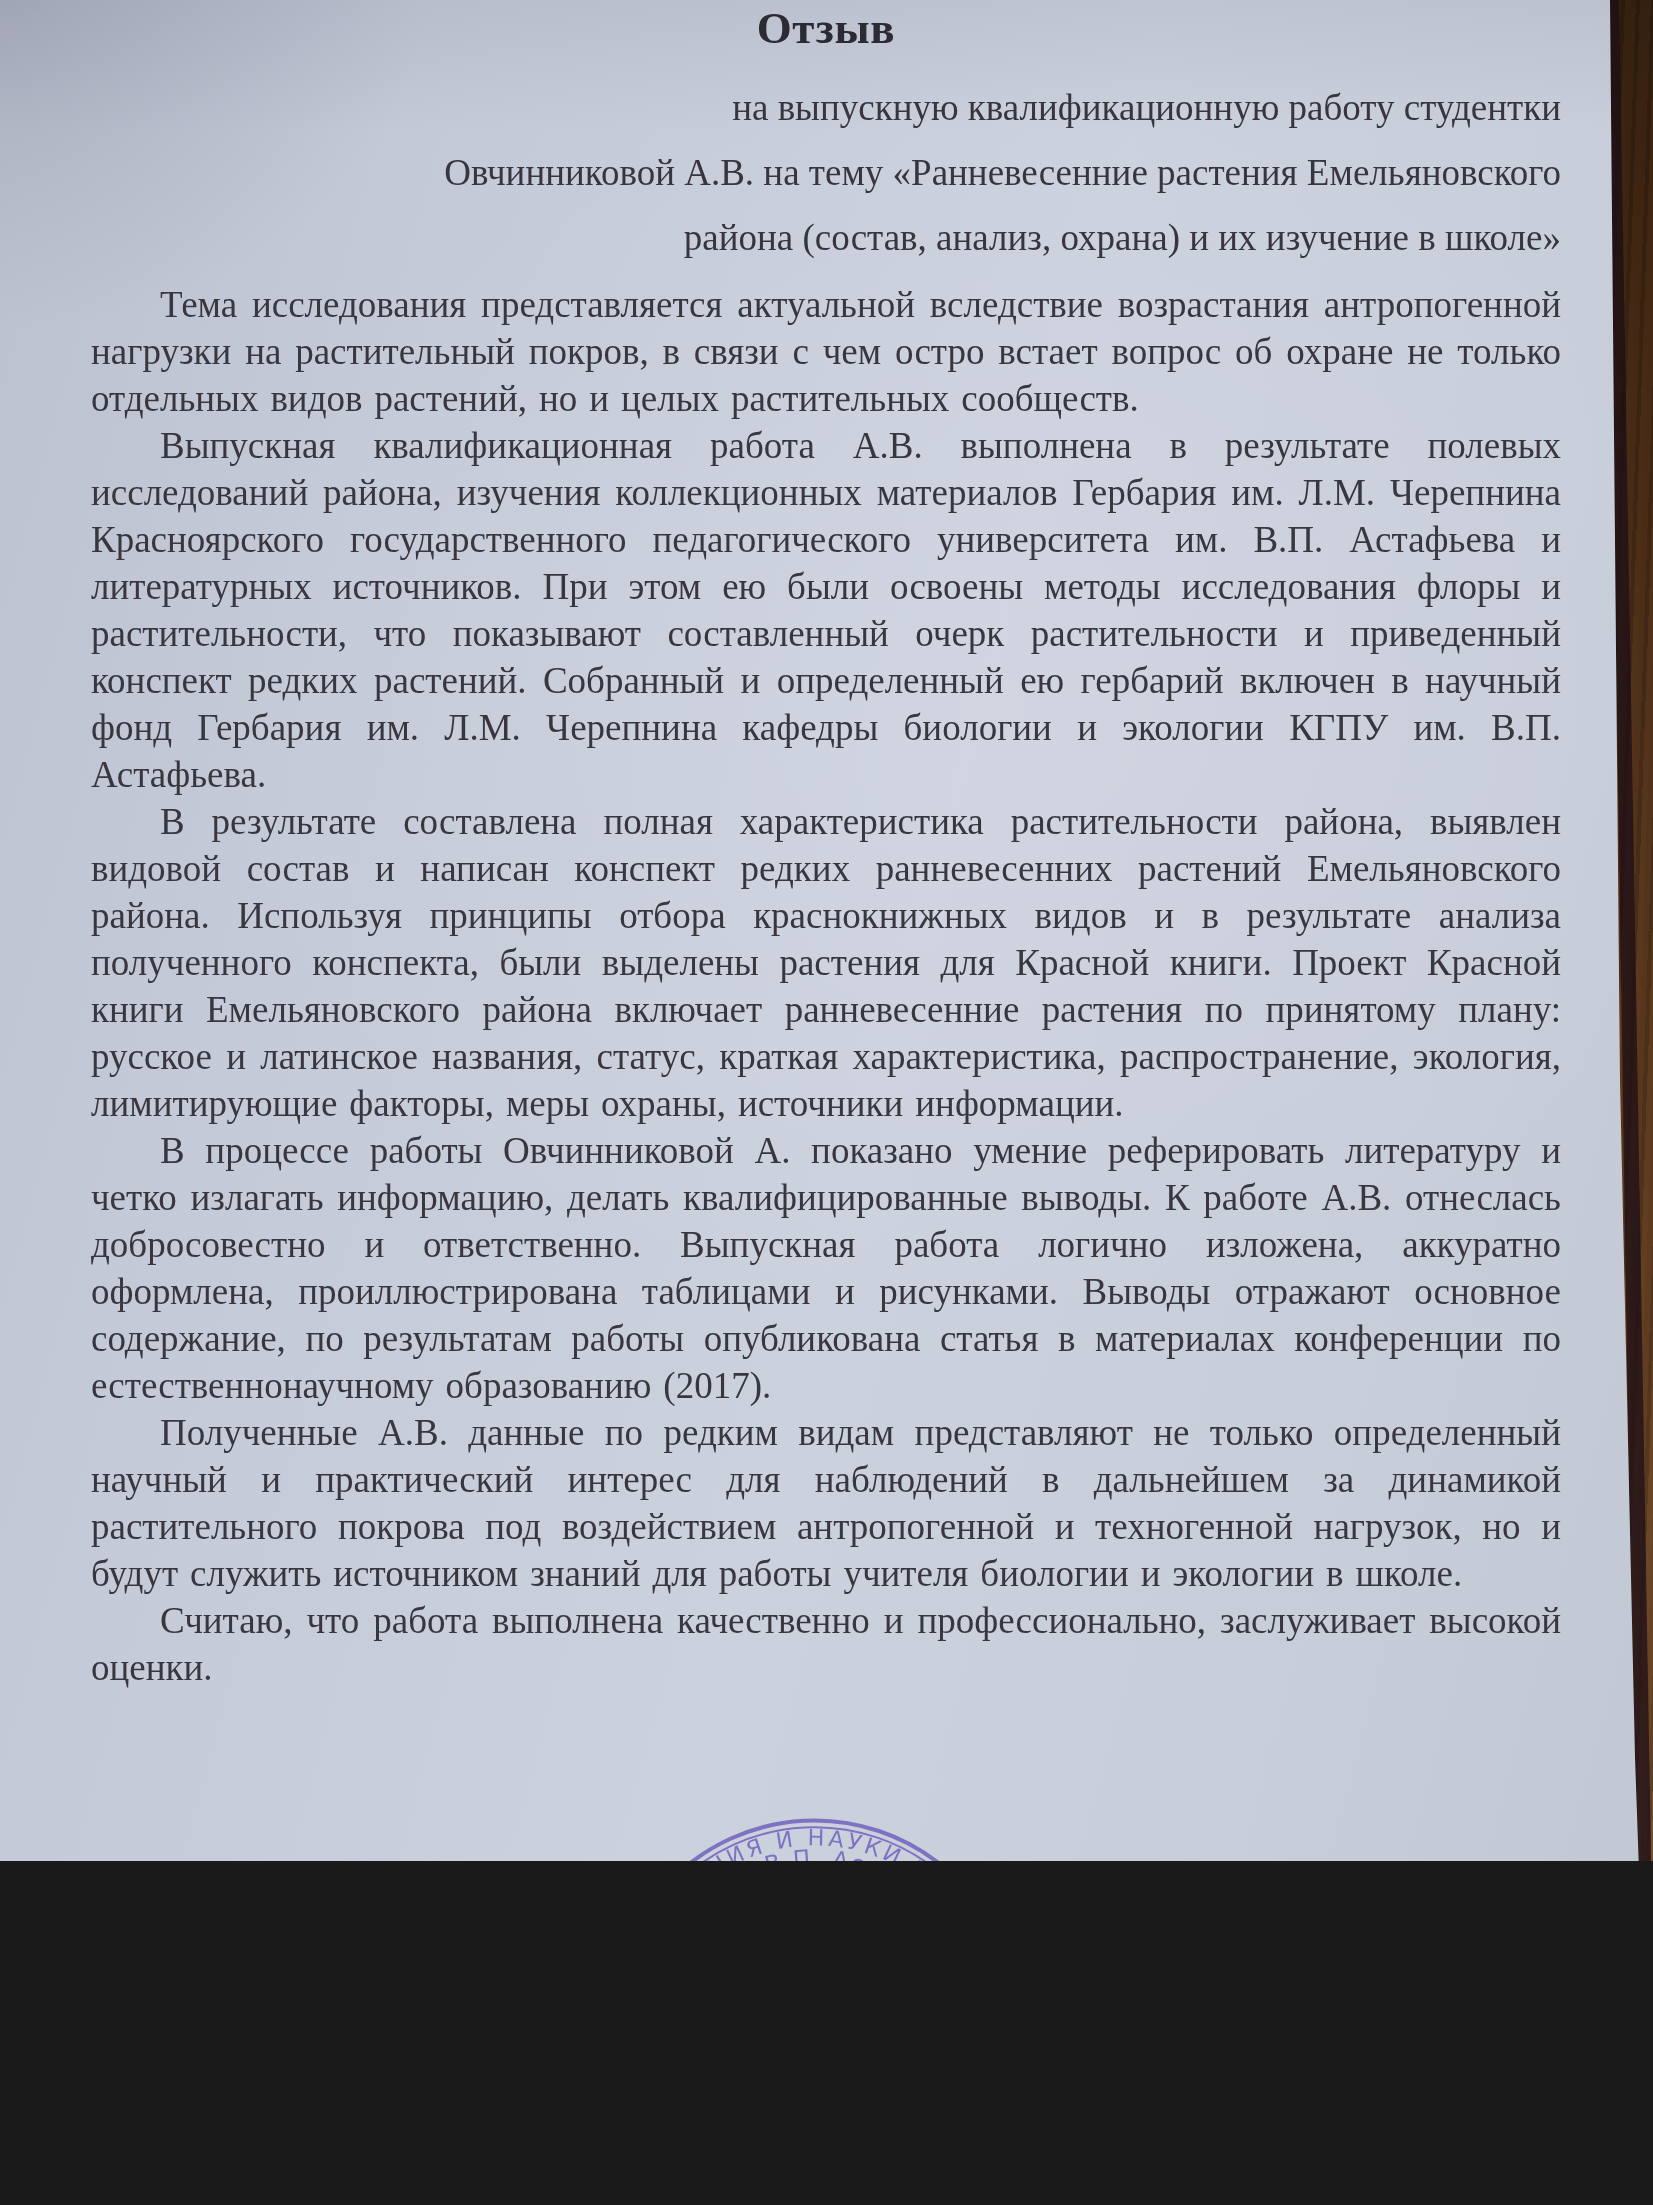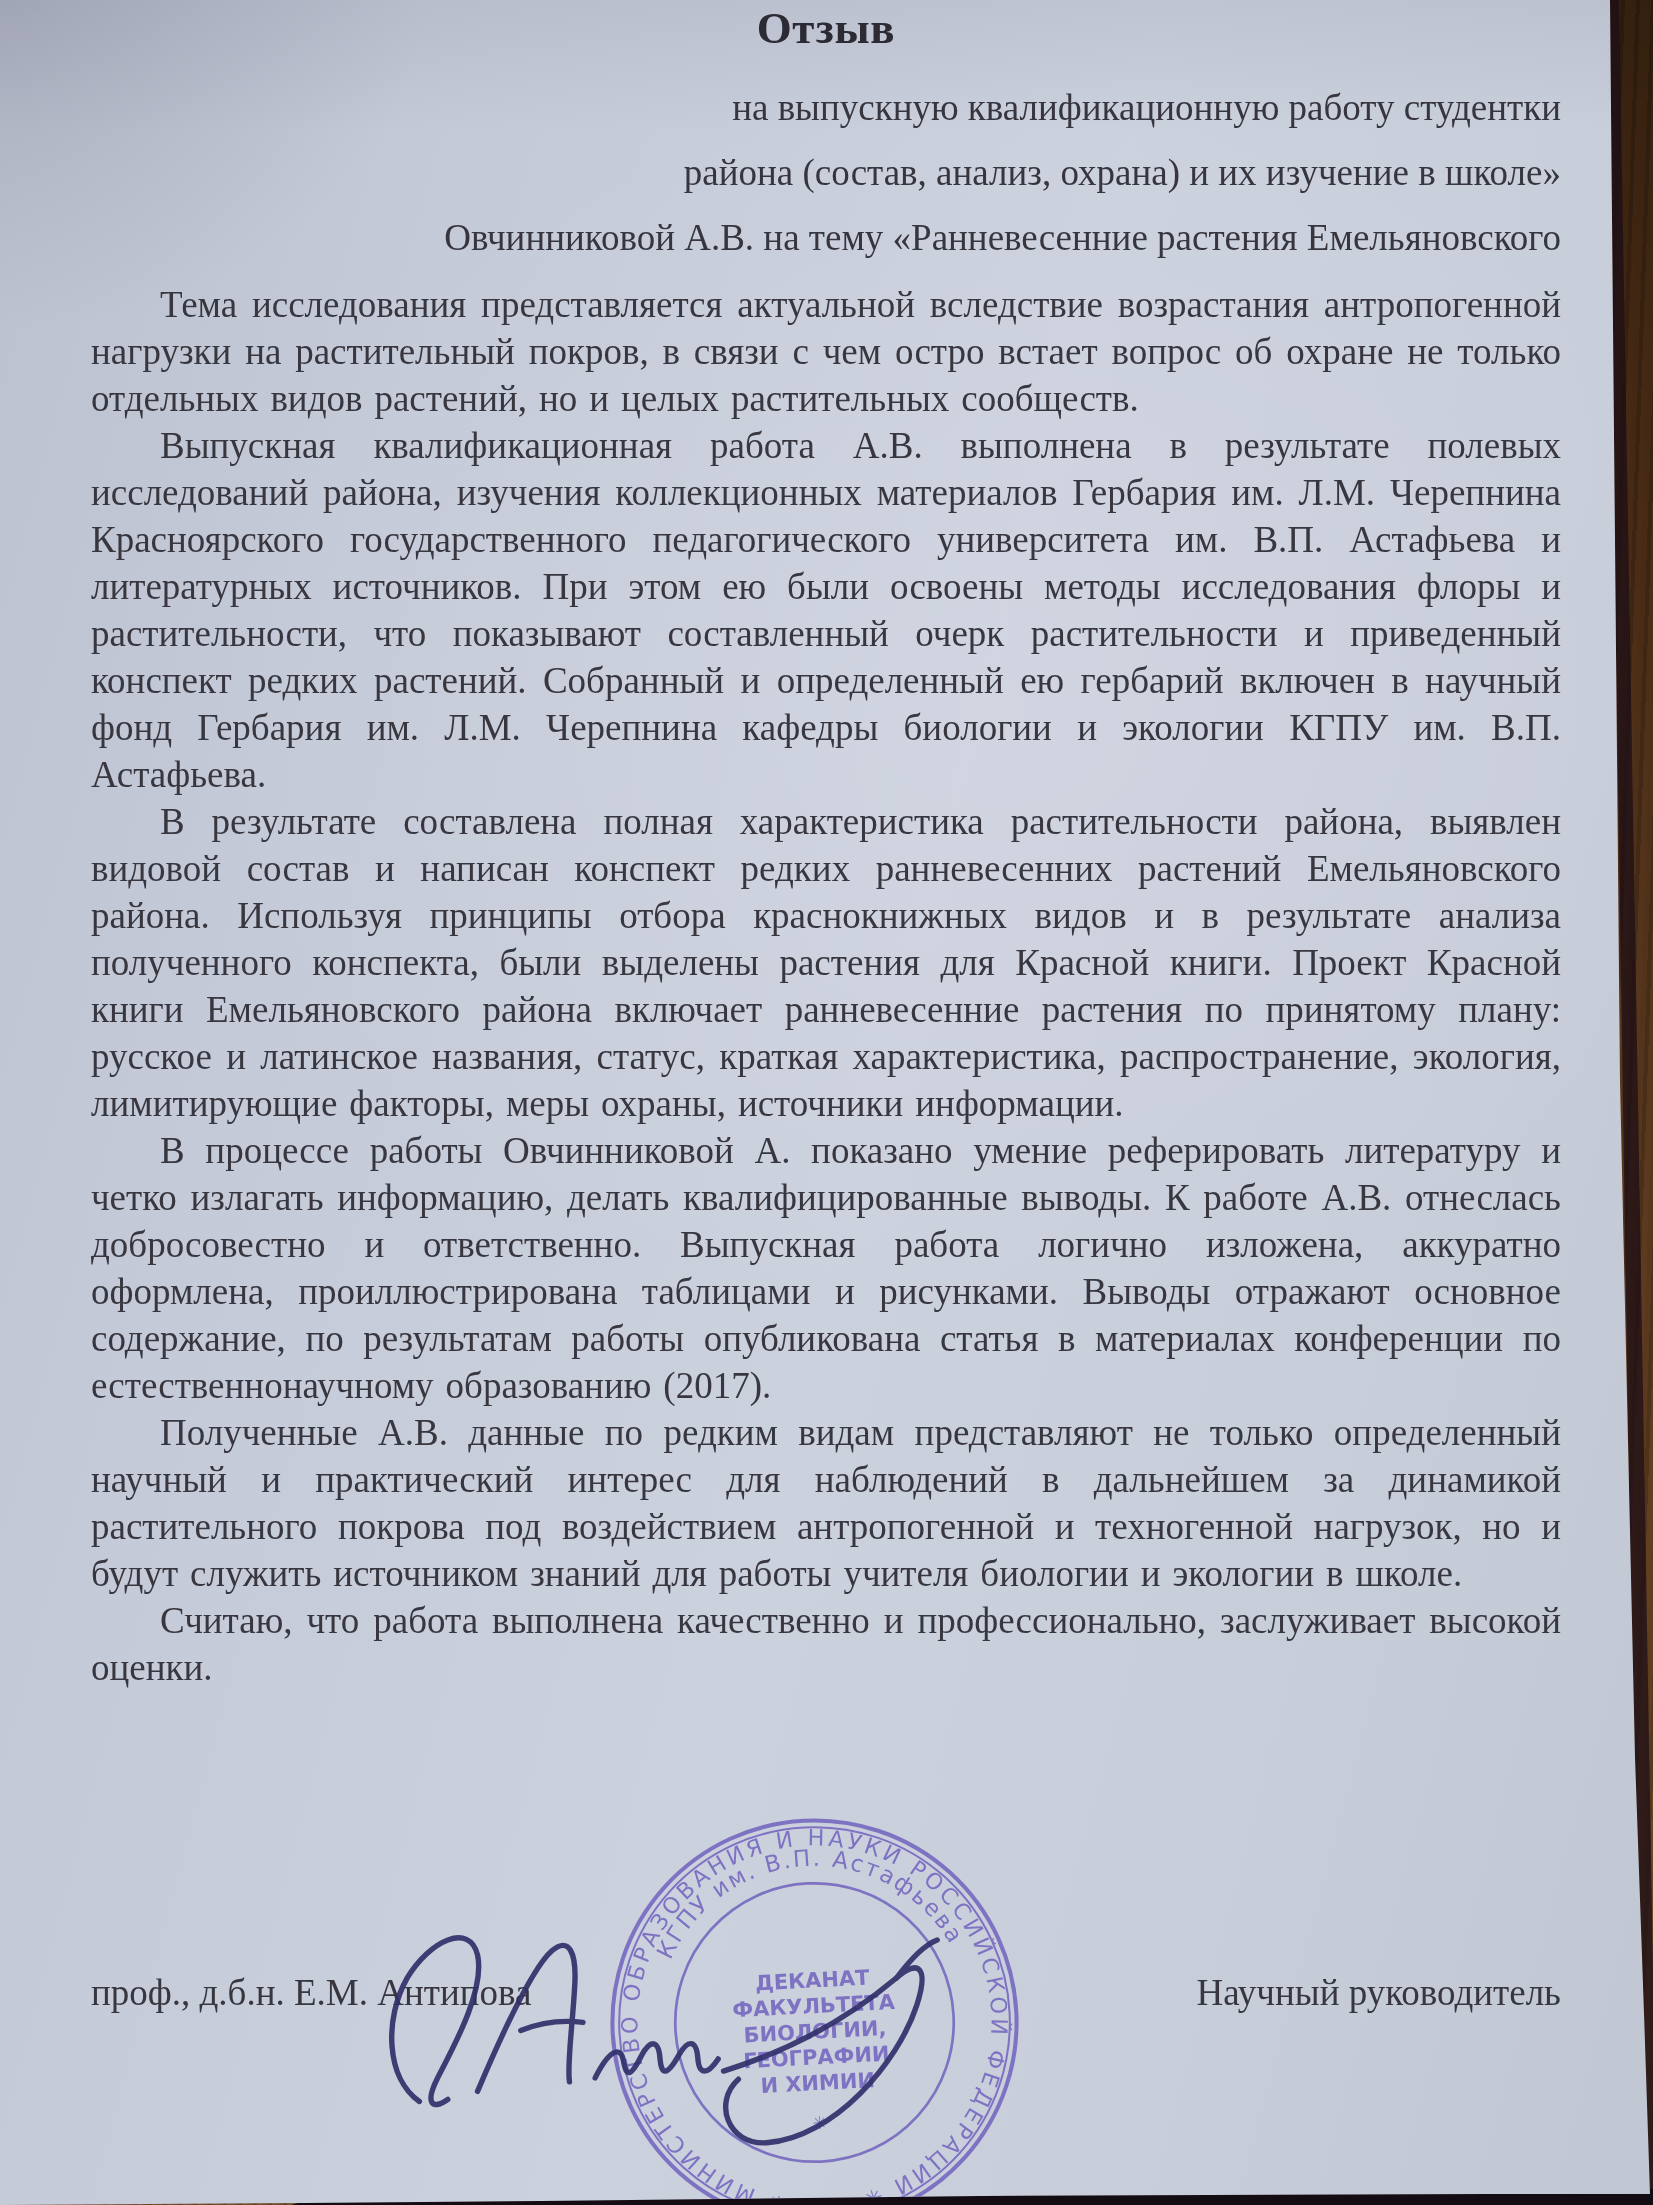--- a/index.html
+++ b/index.html
@@ -1,18 +1,18 @@
 <!DOCTYPE html>
 <html style="font-size:10.8px"><head>
 <meta charset="utf-8">
 <style>
   html,body{margin:0;padding:0;background:#1a1a1a;}
   .photo{
     position:relative;
-    width:1654px;height:2205px;
+    width:1654px;height:1861px;
     overflow:hidden;
     font-family:"Liberation Serif","DejaVu Serif",serif;
     background:
       repeating-linear-gradient(92deg, rgba(0,0,0,0.18) 0 4px, rgba(0,0,0,0) 4px 9.5px, rgba(60,30,10,0.12) 9.5px 15px),
       linear-gradient(180deg,#34200f 0%,#472a15 20%,#56361c 45%,#633f22 70%,#6f4a29 90%,#755030 100%);
   }
   
   .edge-shadow{
     position:absolute;left:0;top:0;width:1654px;height:2205px;
     background:#1c0e16;
@@ -83,22 +83,22 @@
   <div class="edge-shadow"></div>
   <div class="bottom-band"></div>
 
   <div class="paper">
 
     <div class="content">
       <div class="doc-title">Отзыв</div>
 
       <div class="doc-header">
         <div>на выпускную квалификационную работу   студентки</div>
+        <div>Овчинниковой А.В. на тему «Ранневесенние растения Емельяновского</div>
         <div>района (состав, анализ, охрана) и их изучение в школе»</div>
-        <div>Овчинниковой А.В. на тему «Ранневесенние растения Емельяновского</div>
       </div>
 
       <div class="doc-body">
         <p>Тема исследования представляется актуальной вследствие возрастания антропогенной нагрузки на растительный покров, в связи с чем остро встает вопрос об охране не только отдельных видов растений, но и целых растительных сообществ.</p>
         <p>Выпускная квалификационная работа А.В. выполнена в результате полевых исследований района, изучения коллекционных материалов Гербария им. Л.М. Черепнина Красноярского государственного педагогического университета им. В.П. Астафьева и  литературных источников. При этом ею были освоены методы исследования флоры и растительности, что показывают составленный очерк растительности и приведенный конспект редких растений. Собранный и определенный ею гербарий включен в научный фонд  Гербария им. Л.М. Черепнина кафедры биологии и экологии КГПУ им. В.П. Астафьева.</p>
         <p>В результате составлена полная характеристика растительности района, выявлен видовой состав и написан конспект редких ранневесенних  растений Емельяновского района. Используя принципы отбора краснокнижных видов и в результате анализа полученного конспекта, были выделены растения для Красной книги. Проект Красной книги Емельяновского района включает ранневесенние растения по принятому плану: русское и латинское названия, статус, краткая характеристика, распространение,  экология,  лимитирующие факторы,  меры охраны,  источники информации.</p>
         <p>В процессе работы   Овчинниковой А. показано умение реферировать литературу и четко излагать информацию, делать квалифицированные выводы. К работе   А.В. отнеслась добросовестно и ответственно. Выпускная работа логично изложена, аккуратно оформлена, проиллюстрирована таблицами и рисунками. Выводы отражают основное содержание, по результатам работы опубликована статья в материалах конференции по естественнонаучному образованию (2017).</p>
         <p>Полученные А.В. данные по редким видам представляют не только определенный научный и практический интерес для наблюдений в дальнейшем за динамикой растительного покрова под воздействием антропогенной и техногенной нагрузок, но и будут служить источником знаний для работы учителя биологии и экологии в школе.</p>
         <p class="last">Считаю,  что  работа  выполнена  качественно  и  профессионально, заслуживает высокой оценки.</p>
       </div>

